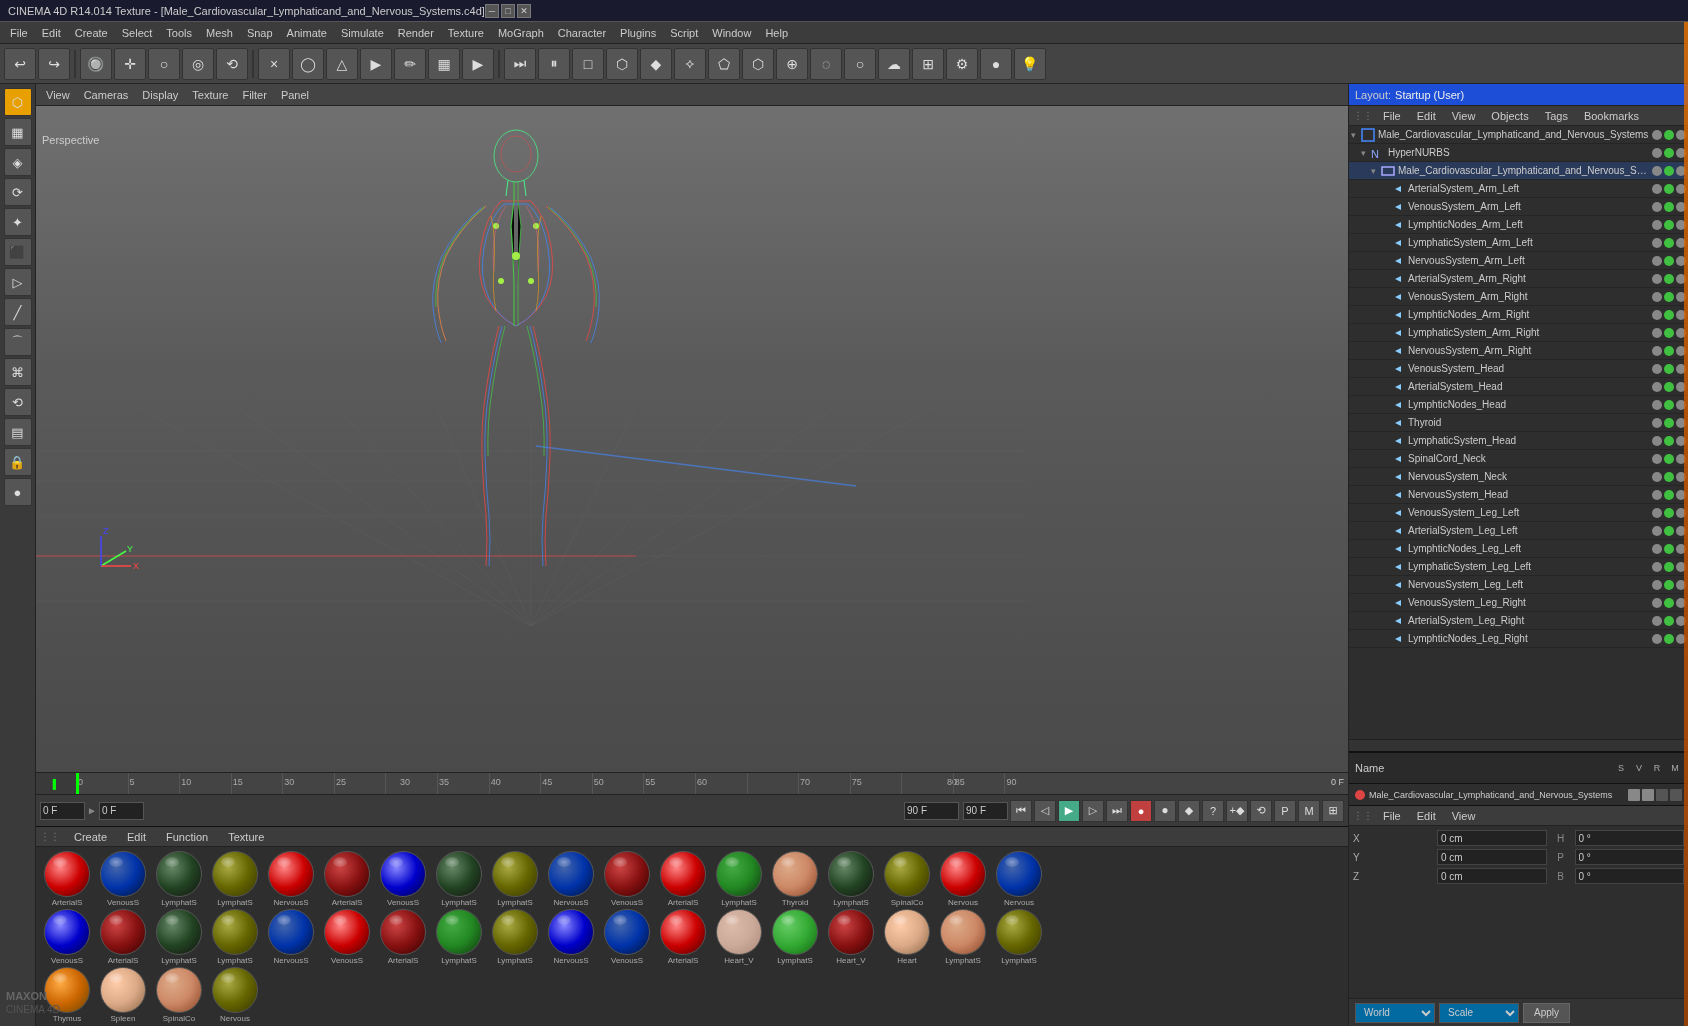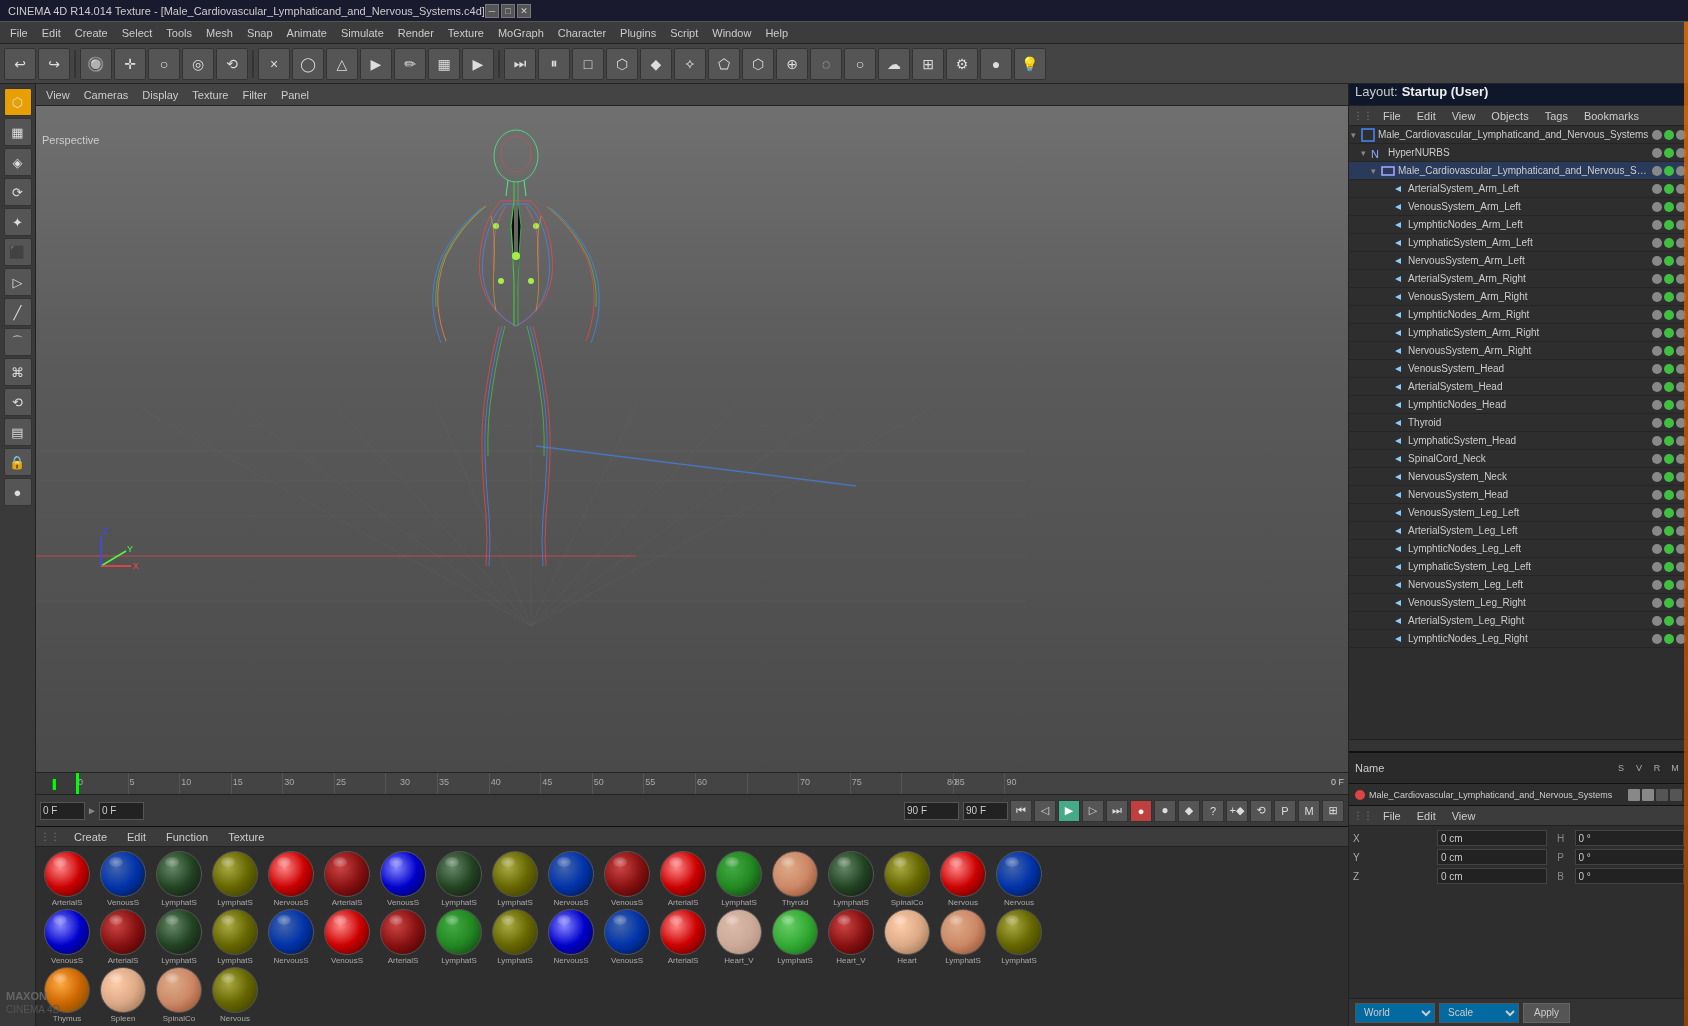--- a/index.html
+++ b/index.html
@@ -424,26 +424,27 @@
     }
 
     
     ::-webkit-scrollbar { width: 8px; height: 8px; }
     ::-webkit-scrollbar-track { background: #333; }
     ::-webkit-scrollbar-thumb { background: #555; border-radius: 2px; }
 
     
     #right-top-bar {
       height: 22px;
-      background: #0f172a;
+      background: #1d4ed8;
       border-bottom: 1px solid #222;
       display: flex;
+      align-items: center;
       padding: 0 6px;
       gap: 4px;
-      font-size: 13px;
+      font-size: 11px;
       color: #ccc;
     }
 
     
     #cinema4d-logo {
       position: absolute;
       bottom: 10px; left: 6px;
       font-size: 9px;
       color: #888;
       line-height: 1.3;
@@ -988,21 +989,21 @@
           </div>
         </div>
     </div>
 
   </div>
 
   <div id="right-panel">
 
     <div id="right-top-bar">
       <span>Layout:</span>
-      <span style="color:#eee;font-weight:bold;">Startup (User)</span>
+      <span style="color:#eee;">Startup (User)</span>
     </div>
 
     <div id="object-manager">
       <div id="om-menu-bar">
         <span style="color:#777;font-size:10px;">⋮⋮</span>
         <span class="om-menu">File</span>
         <span class="om-menu">Edit</span>
         <span class="om-menu">View</span>
         <span class="om-menu">Objects</span>
         <span class="om-menu">Tags</span>

